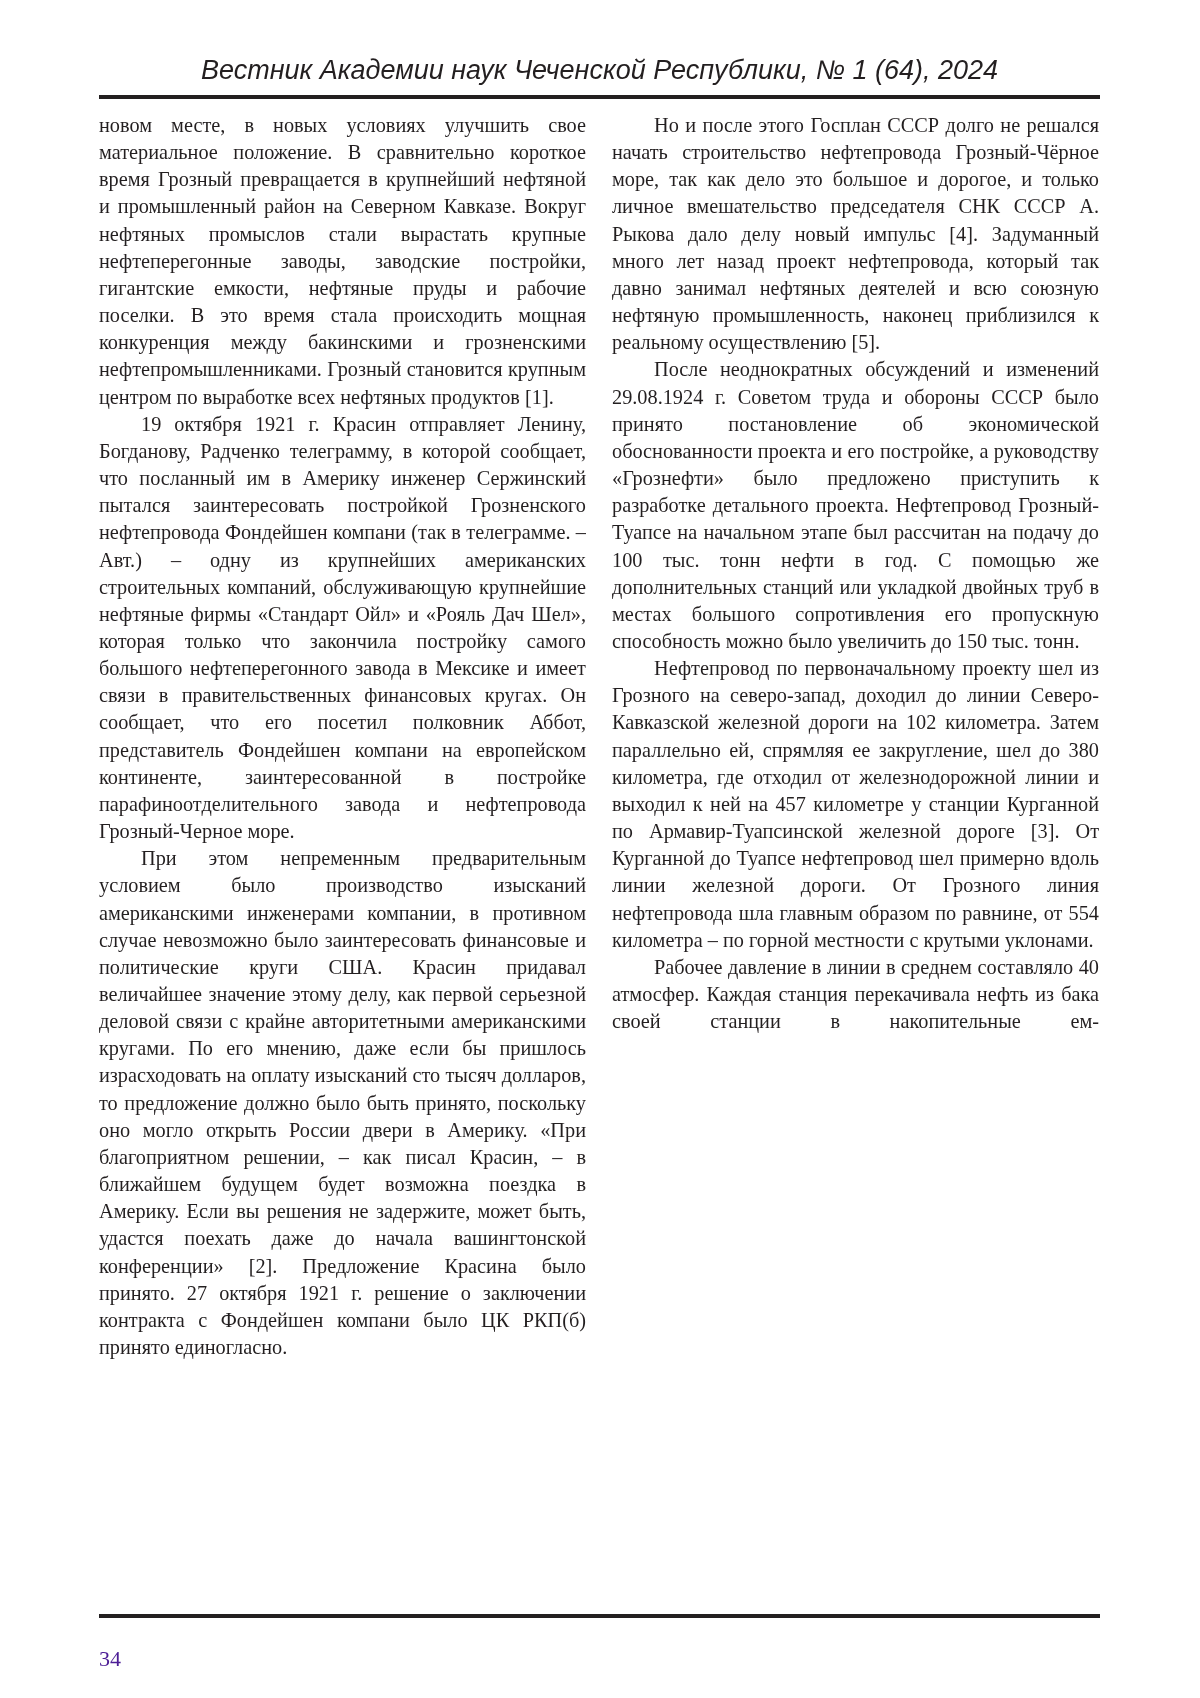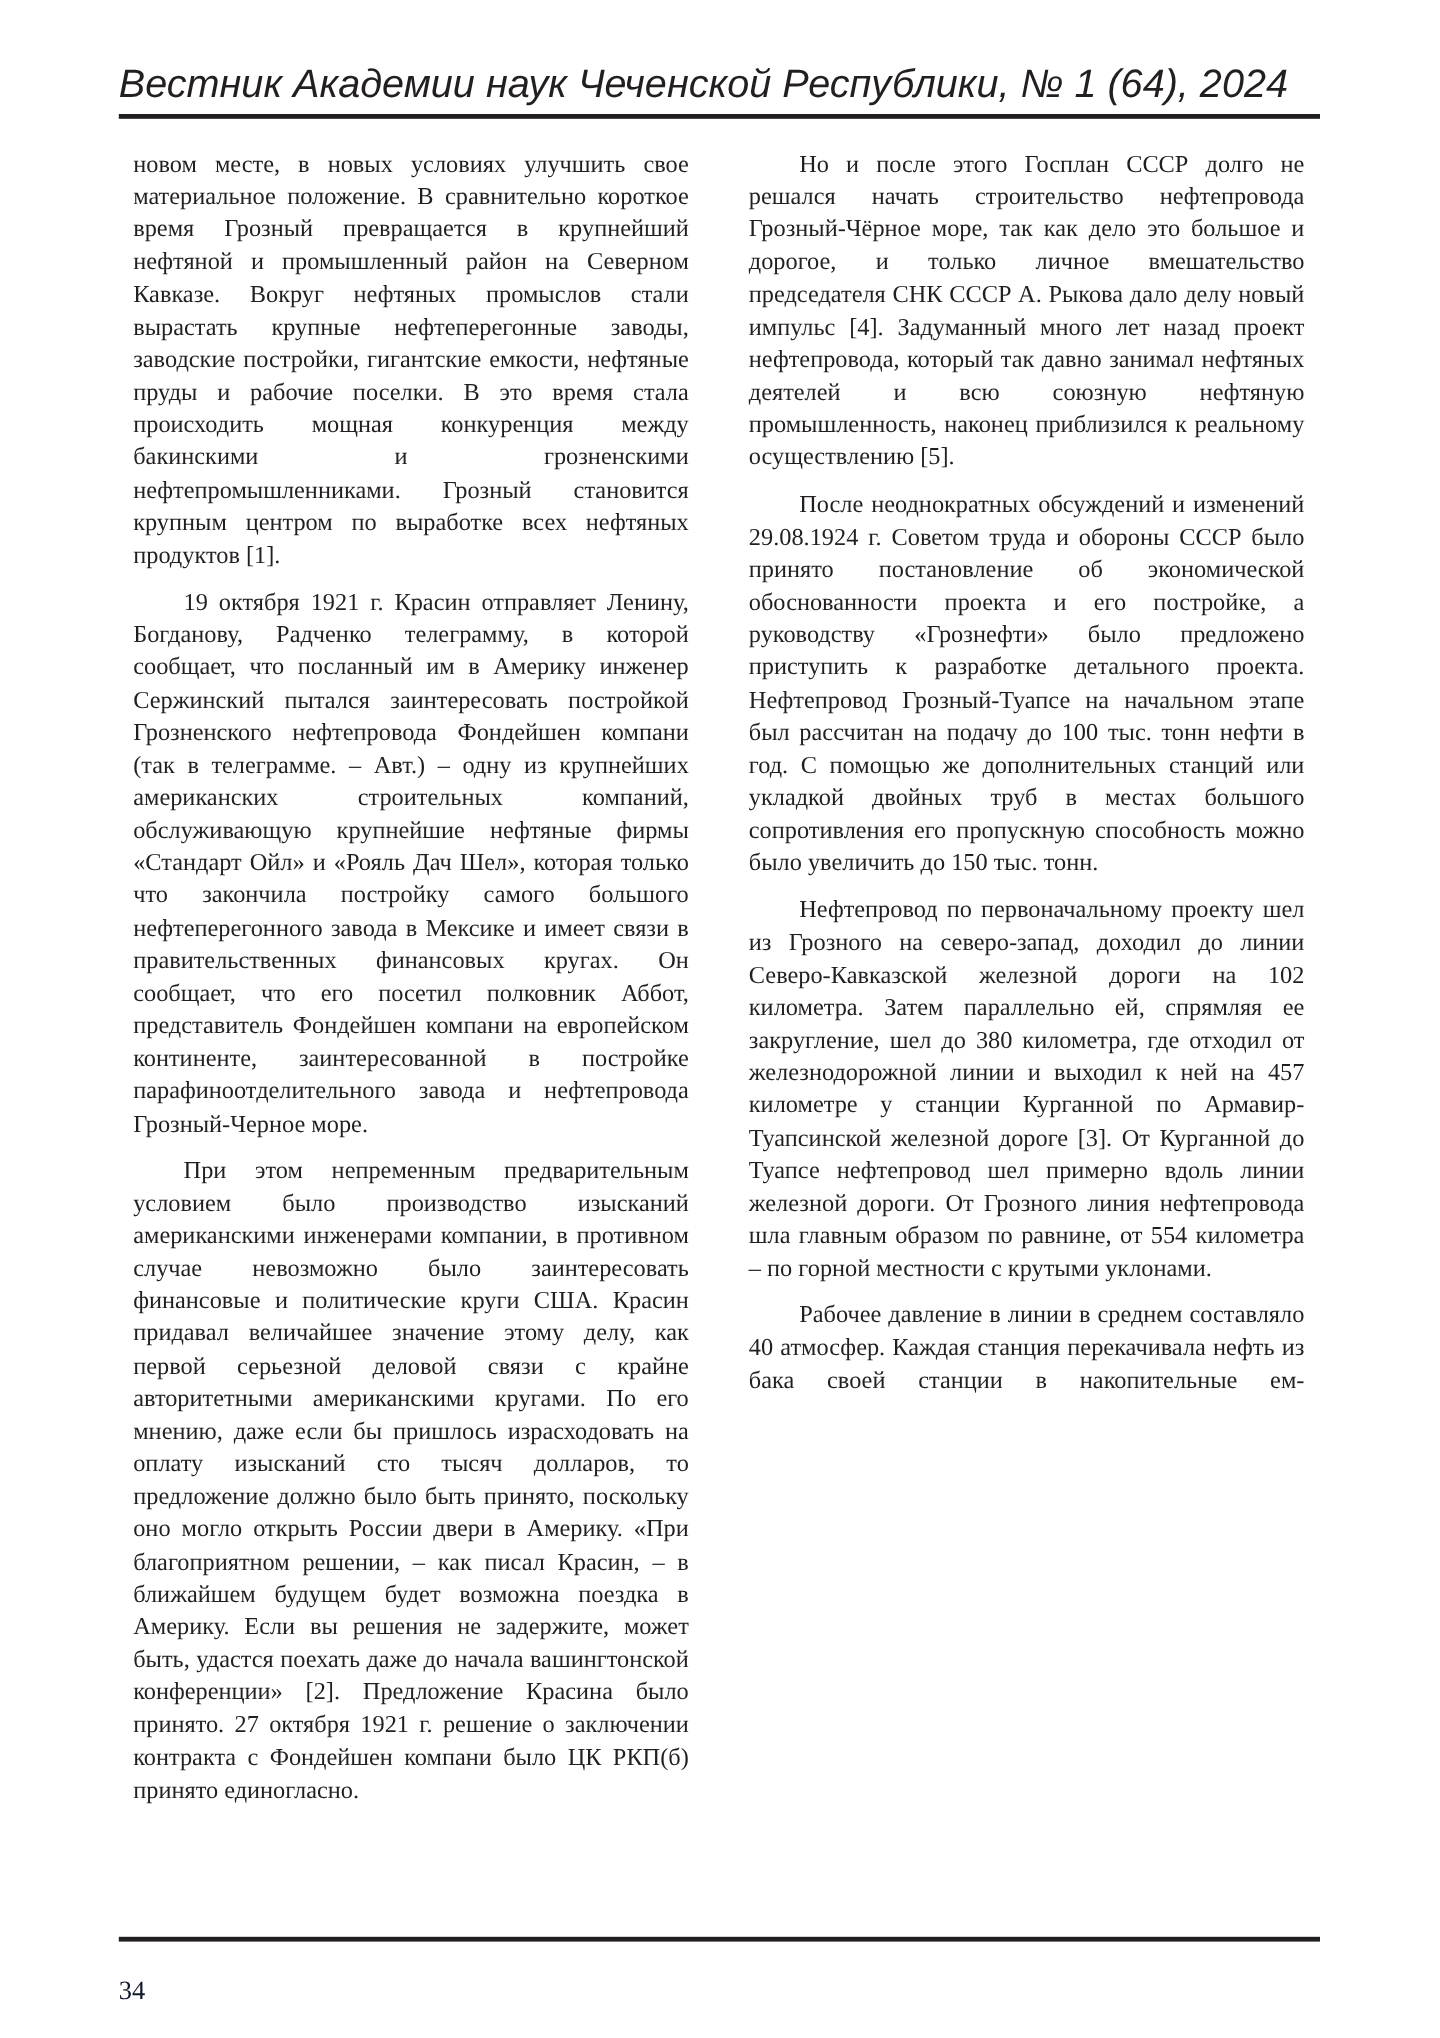--- a/index.html
+++ b/index.html
@@ -1,38 +1,38 @@
 <!DOCTYPE html>
 <html><head>
   <meta charset="utf-8">
   <style>
     html, body { margin: 0; padding: 0; background: #ffffff; }
     body { width: 1200px; height: 1698px; position: relative; overflow: hidden; color: #231f20; }
     .header {
       position: absolute; left: 99px; width: 1001px; top: 50px; height: 40px;
-      text-align: left;
+      text-align: center;
       font-family: "Liberation Sans", sans-serif; font-style: italic;
-      font-size: 33px; line-height: 40px; color: #231f20;
+      font-size: 27px; line-height: 40px; color: #231f20;
     }
     .rule-top { position: absolute; left: 99px; width: 1001px; top: 95px; height: 4px; background: #231f20; }
     .rule-bottom { position: absolute; left: 99px; width: 1001px; top: 1614px; height: 4px; background: #231f20; }
     .col {
       position: absolute; top: 112px; width: 487px;
       font-family: "Liberation Serif", serif; font-size: 20.3px; line-height: 27.15px;
       text-align: justify; color: #231f20;
       hyphens: manual;
     }
     .col-left { left: 99px; }
     .col-right { left: 612px; }
-    .col p { margin: 12px; text-indent: 0; }
+    .col p { margin: 0; text-indent: 0; }
     .col p.indent { text-indent: 42px; }
     .col p.last-partial { text-align-last: justify; }
     .page-number {
       position: absolute; left: 99px; top: 1645px;
-      font-family: "Liberation Serif", serif; font-size: 22px; line-height: 28px; color: #0f172a;
+      font-family: "Liberation Serif", serif; font-size: 22px; line-height: 28px; color: #4c1d95;
     }
   </style>
 </head>
 <body>
 
 <div class="header">Вестник Академии наук Чеченской Республики, № 1 (64), 2024</div>
 <div class="rule-top"></div>
 
 <div class="col col-left">
   <p>новом месте, в новых условиях улучшить свое материальное положение. В сравнительно короткое время Грозный превращается в крупнейший нефтяной и промышленный район на Северном Кавказе. Вокруг нефтяных промыслов стали вырастать крупные нефтеперегонные заводы, заводские постройки, гигантские емкости, нефтяные пруды и рабочие поселки. В это время стала происходить мощная конкуренция между бакинскими и грозненскими нефтепромышленниками. Грозный становится крупным центром по выработке всех нефтяных продуктов [1].</p>

